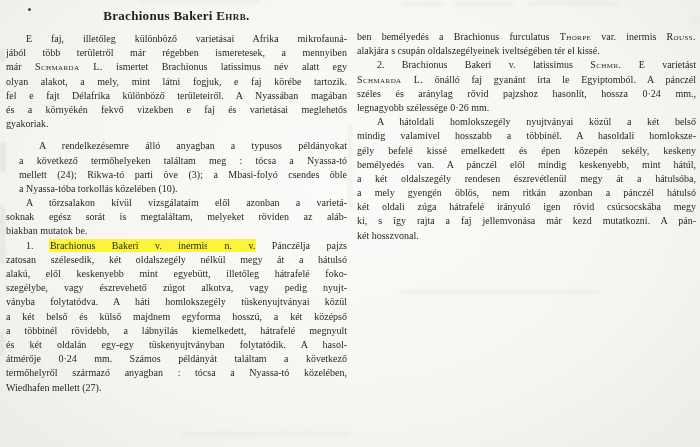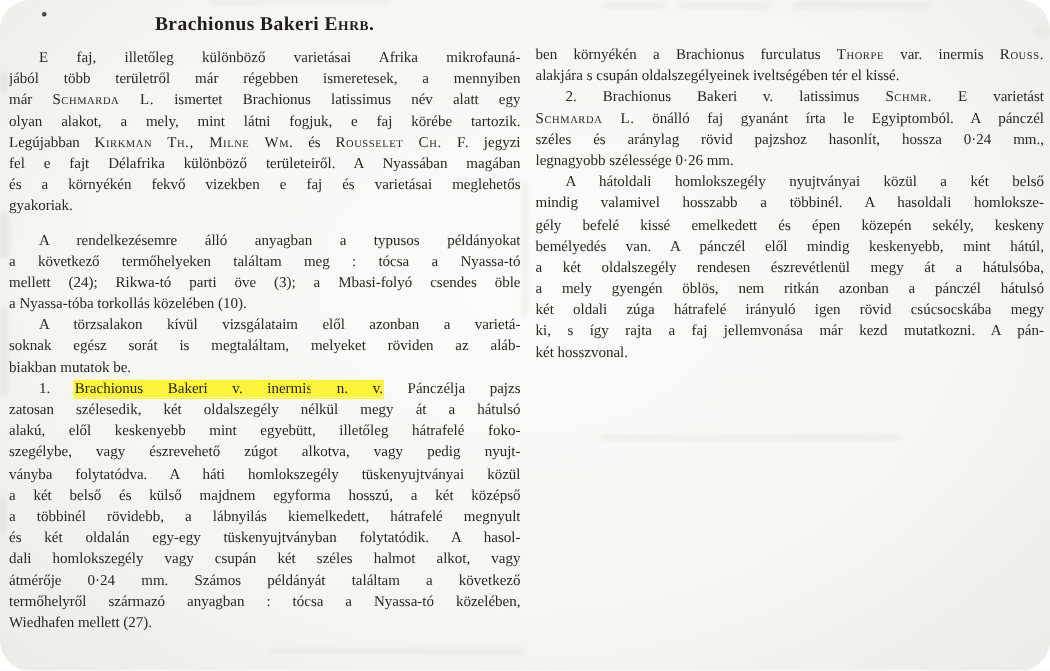--- a/index.html
+++ b/index.html
@@ -4,31 +4,30 @@
 <style>
   html,body{margin:0;padding:0;}
   .page{
     position:relative;
     width:700px;height:447px;
     background:#f6f6f3;
     background-image:radial-gradient(ellipse at 50% 42%, #fbfbf9 0%, #f5f5f2 62%, #ebebe7 100%);
     font-family:"Liberation Serif", serif;
     color:#2a2622;
     overflow:hidden;
-    border-radius:20px;
   }
   .col{position:absolute;}
   .col-left{left:6px;top:8px;width:341px;}
   .col-right{left:357px;top:30px;width:339px;}
   .title{
     font-size:13px;font-weight:bold;text-align:center;
     margin:0 0 8px 0;letter-spacing:.3px;color:#211d19;
   }
   .para{margin:0;}
-  .para.sp{margin-top:8px;}
+  .para.sp{margin-top:8px;margin-left:13px;}
   .line{
     font-size:10px;line-height:14.2px;height:14.2px;
     text-align:justify;text-align-last:justify;
     overflow:hidden;white-space:normal;
   }
   .line.end{text-align-last:left;}
   .line.ind{text-indent:20px;}
   .seg{}
   .it{}
   .sc{font-variant:small-caps;letter-spacing:.4px;}
@@ -58,21 +57,20 @@
   <div class="dot" style="left:28px;top:8px;width:3px;height:3px;"></div>
 
   <div class="col col-left">
     <h1 class="title" id="doc-title"><span class="seg">Brachionus Bakeri </span><span class="seg sc">Ehrb.</span></h1>
     <div id="left-paras">
         <div class="para">
           <div class="line ind"><span class="seg">E faj, illetőleg különböző varietásai Afrika mikrofauná-</span></div>
           <div class="line"><span class="seg">jából több területről már régebben ismeretesek, a mennyiben</span></div>
           <div class="line"><span class="seg">már </span><span class="seg sc">Schmarda L.</span><span class="seg"> ismertet </span><span class="seg it">Brachionus latissimus</span><span class="seg"> név alatt egy</span></div>
           <div class="line"><span class="seg">olyan alakot, a mely, mint látni fogjuk, e faj körébe tartozik.</span></div>
-          <div class="line"><span class="seg">Legújabban </span><span class="seg sc">Kirkman Th., Milne Wm.</span><span class="seg"> és </span><span class="seg sc">Rousselet Ch. F.</span><span class="seg"> jegyzi</span></div>
           <div class="line"><span class="seg">fel e fajt Délafrika különböző területeiről. A Nyassában magában</span></div>
           <div class="line"><span class="seg">és a környékén fekvő vizekben e faj és varietásai meglehetős</span></div>
           <div class="line end"><span class="seg">gyakoriak.</span></div>
         </div>
         <div class="para sp">
           <div class="line ind"><span class="seg">A rendelkezésemre álló anyagban a typusos példányokat</span></div>
           <div class="line"><span class="seg">a következő termőhelyeken találtam meg : tócsa a Nyassa-tó</span></div>
           <div class="line"><span class="seg">mellett (24); Rikwa-tó parti öve (3); a Mbasi-folyó csendes öble</span></div>
           <div class="line end"><span class="seg">a Nyassa-tóba torkollás közelében (10).</span></div>
         </div>
@@ -83,32 +81,31 @@
         </div>
         <div class="para">
           <div class="line ind"><span class="seg">1. </span><span class="seg it hl">Brachionus Bakeri v. inermis</span><span class="seg hl"> n. v.</span><span class="seg"> Pánczélja pajzs</span></div>
           <div class="line"><span class="seg">zatosan szélesedik, két oldalszegély nélkül megy át a hátulsó</span></div>
           <div class="line"><span class="seg">alakú, elől keskenyebb mint egyebütt, illetőleg hátrafelé foko-</span></div>
           <div class="line"><span class="seg">szegélybe, vagy észrevehető zúgot alkotva, vagy pedig nyujt-</span></div>
           <div class="line"><span class="seg">ványba folytatódva. A háti homlokszegély tüskenyujtványai közül</span></div>
           <div class="line"><span class="seg">a két belső és külső majdnem egyforma hosszú, a két középső</span></div>
           <div class="line"><span class="seg">a többinél rövidebb, a lábnyilás kiemelkedett, hátrafelé megnyult</span></div>
           <div class="line"><span class="seg">és két oldalán egy-egy tüskenyujtványban folytatódik. A hasol-</span></div>
-          <div class="line"><span class="seg">dali homlokszegély vagy csupán két széles halmot alkot, vagy</span></div>
           <div class="line"><span class="seg">átmérője 0·24 mm. Számos példányát találtam a következő</span></div>
           <div class="line"><span class="seg">termőhelyről származó anyagban : tócsa a Nyassa-tó közelében,</span></div>
           <div class="line end"><span class="seg">Wiedhafen mellett (27).</span></div>
         </div>
       </div>
   </div>
 
   <div class="col col-right">
     <div id="right-paras">
         <div class="para">
-          <div class="line"><span class="seg">ben környékén a </span><span class="seg it">Brachionus furculatus</span><span class="seg"> </span><span class="seg sc">Thorpe</span><span class="seg"> var. </span><span class="seg it">inermis</span><span class="seg"> </span><span class="seg sc">Rouss.</span></div>
+          <div class="line"><span class="seg">ben bemélyedés a </span><span class="seg it">Brachionus furculatus</span><span class="seg"> </span><span class="seg sc">Thorpe</span><span class="seg"> var. </span><span class="seg it">inermis</span><span class="seg"> </span><span class="seg sc">Rouss.</span></div>
           <div class="line end"><span class="seg">alakjára s csupán oldalszegélyeinek iveltségében tér el kissé.</span></div>
         </div>
         <div class="para">
           <div class="line ind"><span class="seg">2. </span><span class="seg it">Brachionus Bakeri v. latissimus</span><span class="seg"> </span><span class="seg sc">Schmr.</span><span class="seg"> E varietást</span></div>
           <div class="line"><span class="seg sc">Schmarda L.</span><span class="seg"> önálló faj gyanánt írta le Egyiptomból. A pánczél</span></div>
           <div class="line"><span class="seg">széles és aránylag rövid pajzshoz hasonlít, hossza 0·24 mm.,</span></div>
           <div class="line end"><span class="seg">legnagyobb szélessége 0·26 mm.</span></div>
         </div>
         <div class="para">
           <div class="line ind"><span class="seg">A hátoldali homlokszegély nyujtványai közül a két belső</span></div>

